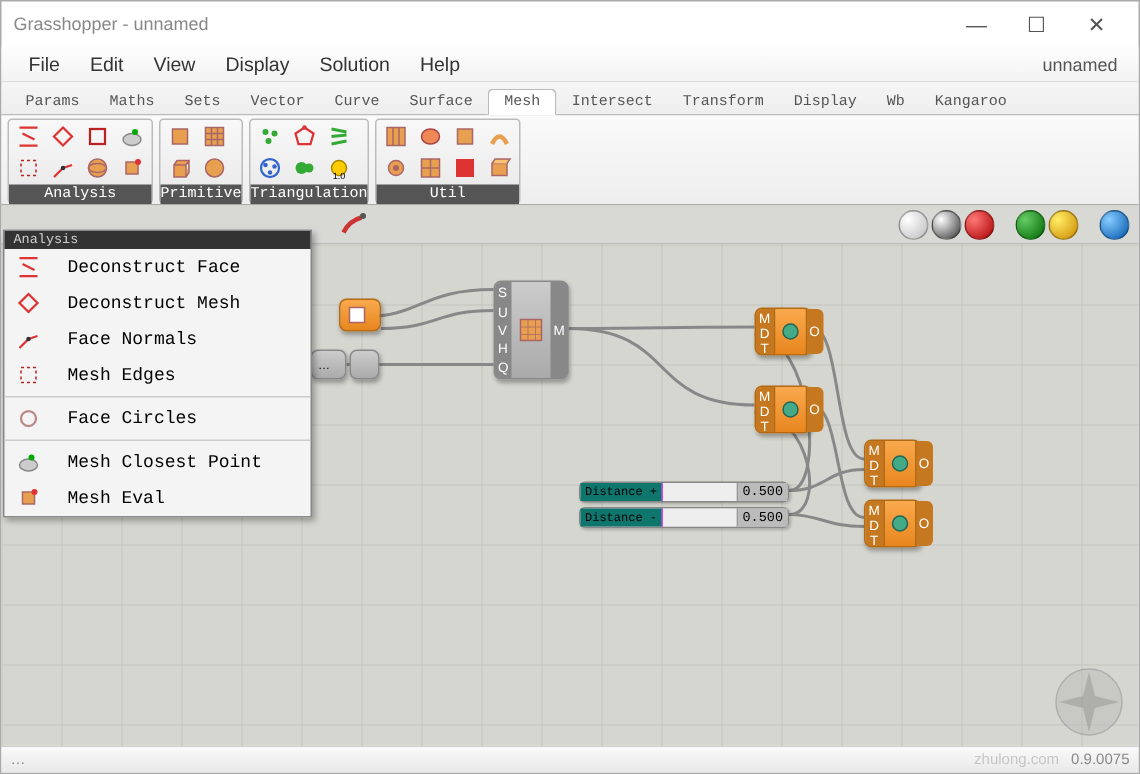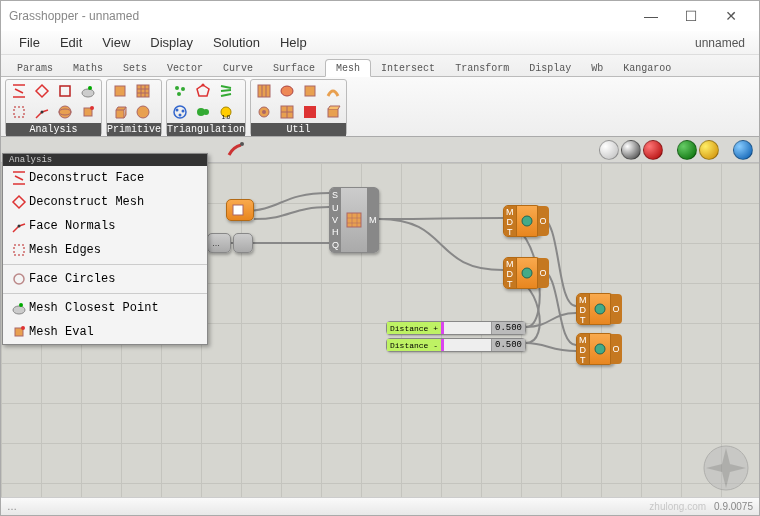--- a/index.html
+++ b/index.html
@@ -19,34 +19,34 @@
 .toolgroup { border: 1px solid #bbb; border-radius: 3px; display: flex; flex-direction: column; background: linear-gradient(#f8f8f8,#e8e8e8); }
 .toolgroup .icons { display: grid; grid-template-rows: 20px 20px; grid-auto-flow: column; grid-auto-columns: 22px; padding: 1px 2px; gap: 1px; flex: 1; }
 .toolgroup .icons .ico { display: flex; align-items: center; justify-content: center; }
 .toolgroup .label { background: #555; color: #fff; font-size: 10px; text-align: center; padding: 1px 0; font-family: "Courier New", monospace; }
 .canvasbar { height: 26px; background: #d8d8d4; border-bottom: 1px solid #bbb; display: flex; align-items: center; padding: 0 6px; gap: 4px; position: relative; }
 .canvasbar .rightset { margin-left: auto; display: flex; gap: 2px; }
 .sphere { width: 20px; height: 20px; border-radius: 50%; border: 1px solid rgba(0,0,0,0.3); }
 .canvas { flex: 1; position: relative; background-color: #d6d6d0; background-image: linear-gradient(#c4c4be 1px, transparent 1px), linear-gradient(90deg, #c4c4be 1px, transparent 1px); background-size: 40px 40px; overflow: hidden; }
 .dropdown { position: absolute; top: 153px; left: 2px; width: 206px; background: #f4f4f4; border: 1px solid #888; box-shadow: 2px 2px 4px rgba(0,0,0,0.3); z-index: 100; }
 .dropdown .hdr { background: #333; color: #ccc; font-size: 9px; padding: 1px 6px; font-family: "Courier New", monospace; }
-.dropdown .item { display: flex; align-items: center; height: 24px; padding: 0 6px; gap: 0; font-family: "Courier New", monospace; font-size: 12px; }
+.dropdown .item { display: flex; align-items: center; height: 24px; padding: 0 6px; gap: 16px; font-family: "Courier New", monospace; font-size: 12px; }
 .dropdown .sep { height: 1px; background: #ccc; margin: 2px 0; }
 .dropdown .ico { width: 20px; height: 20px; display: flex; align-items: center; justify-content: center; }
 .node { position: absolute; background: linear-gradient(#f9a94d,#e8861f); border: 1px solid #b36a15; border-radius: 5px; box-shadow: 1px 2px 3px rgba(0,0,0,0.3); display: flex; font-size: 9px; color: #544; }
 .node .ports { background: #c57820; display: flex; flex-direction: column; justify-content: space-around; padding: 1px 1px; }
 .node .ports.l { border-radius: 4px 0 0 4px; border-right: 1px solid #b36a15;}
 .node .ports.r { border-radius: 0 4px 4px 0; border-left: 1px solid #b36a15;}
 .node .port { color: #fff; font-size: 9px; line-height: 10px; text-align: center; padding: 0 1px;}
 .node .body { display: flex; align-items: center; justify-content: center; padding: 2px 4px; }
 .greynode { position: absolute; background: linear-gradient(#ccc,#aaa); border: 1px solid #888; border-radius: 5px; box-shadow: 1px 2px 3px rgba(0,0,0,0.3); display: flex; font-size: 9px; }
 .greynode .ports { background: #888; display: flex; flex-direction: column; justify-content: space-around; padding: 1px 2px; color:#fff; }
 .greynode .body { padding: 2px 4px; display:flex; align-items:center; }
 .slider { position: absolute; background: #ddd; border: 1px solid #888; border-radius: 4px; height: 14px; display: flex; align-items: center; font-size: 9px; box-shadow: 1px 1px 2px rgba(0,0,0,0.2);}
-.slider .lbl { background: #bef264; padding: 0 3px; height:100%; display:flex; align-items:center; border-right:3px solid #d946ef; font-family:"Courier New",monospace; font-size:8px;text-align:right;}
+.slider .lbl { background: #0f766e; padding: 0 3px; height:100%; display:flex; align-items:center; border-right:1px solid #d946ef; font-family:"Courier New",monospace; font-size:8px;text-align:right;}
 .slider .track { flex:1; background:#eee; height:100%; position:relative; }
 .slider .val { background:#bbb; padding: 0 3px; height:100%; display:flex; align-items:center; border-left:1px solid #999; font-family:"Courier New",monospace;}
 .wire { position: absolute; pointer-events: none; }
 .statusbar { height: 18px; background: linear-gradient(#fafafa,#e8e8e8); border-top: 1px solid #ccc; display: flex; align-items: center; padding: 0 6px; font-size: 10px; color: #888; }
 .statusbar .r { margin-left: auto; }
 .compass { position: absolute; right: 8px; bottom: 4px; width: 50px; height: 50px; opacity: 0.5; }
 .brush { display:inline-flex; width:22px; height:18px; }
 </style>
 </head>
 <body>

